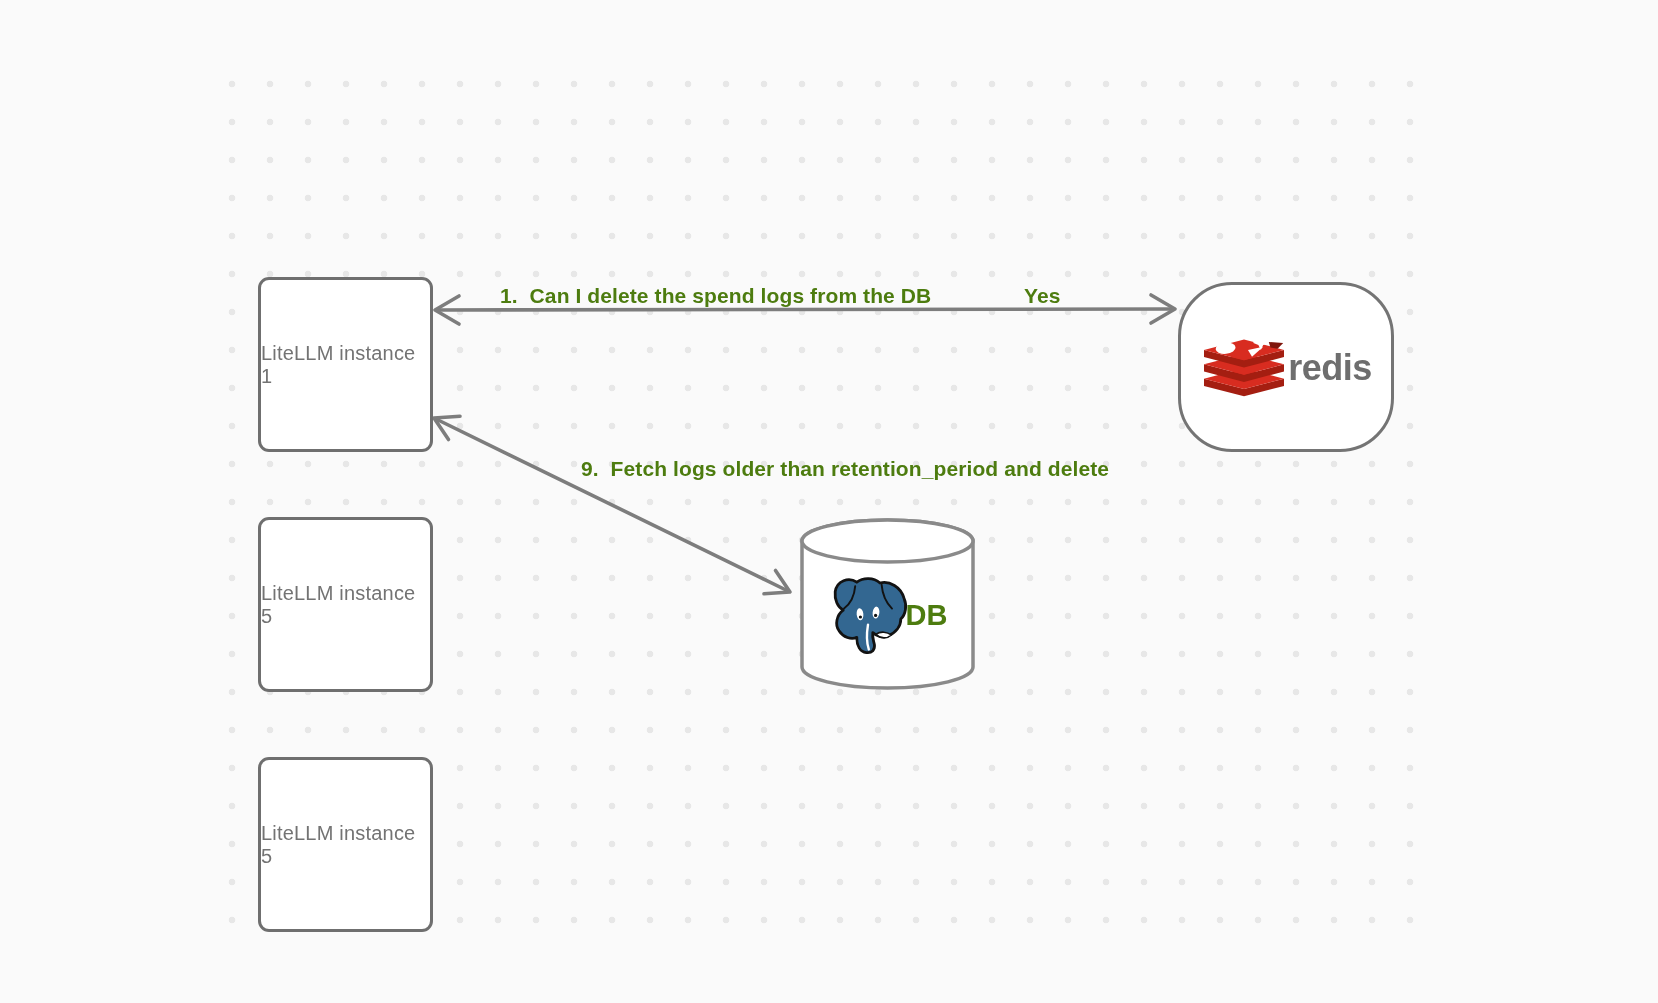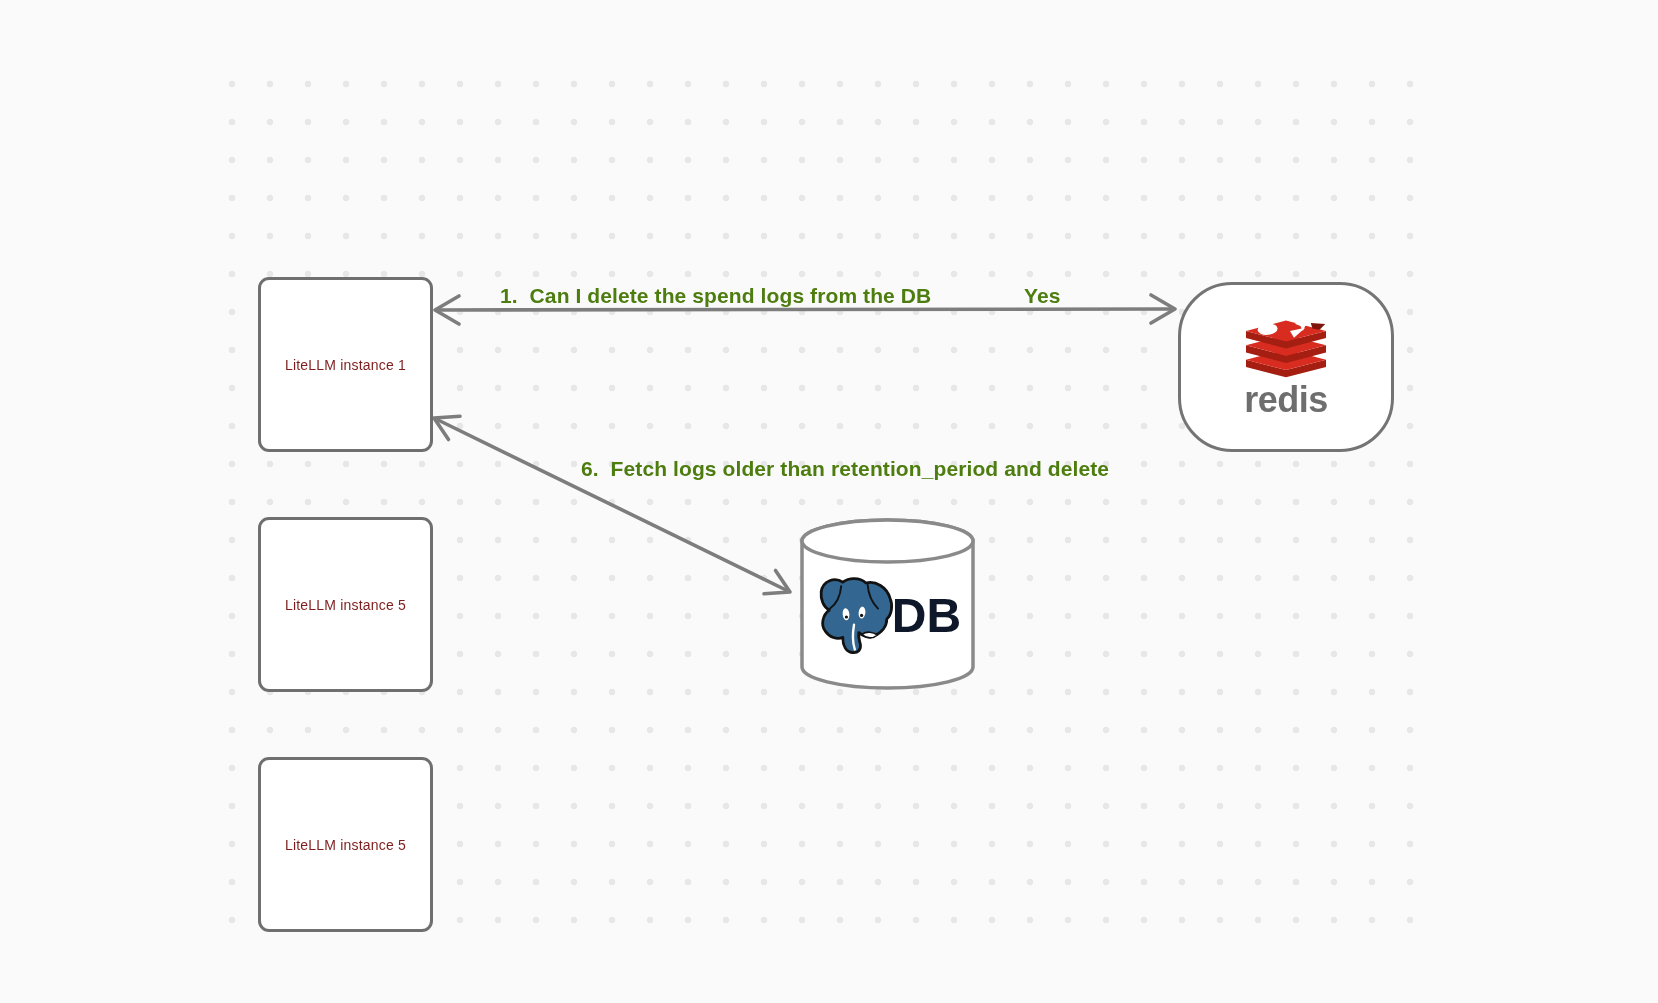--- a/index.html
+++ b/index.html
@@ -12,36 +12,36 @@
     position:absolute;left:215px;top:67px;width:1213px;height:872px;
     background-image:radial-gradient(circle at 17px 17px,#e7e7e7 3.2px,rgba(0,0,0,0) 3.6px);
     background-size:38px 38px;
   }
   .edge-layer{position:absolute;left:0;top:0;}
   .node{
     position:absolute;background:#ffffff;border:3.5px solid #6f6f6f;border-radius:11px;
     display:flex;align-items:center;justify-content:center;box-sizing:border-box;
   }
   .instance{left:258px;width:175px;height:175px;}
-  .instance span{font-size:14px;color:#7f1d1d;letter-spacing:.2px;}
+  .instance span{font-size:20px;color:#737373;letter-spacing:.2px;}
   .redis-node{
     left:1178px;top:282px;width:216px;height:170px;border-radius:54px;
-    flex-direction:column;border-color:#747474;
+    flex-direction:row;border-color:#747474;
   }
   .redis-word{font-size:36px;font-weight:bold;color:#6e6e6e;letter-spacing:-0.5px;margin-top:2px;line-height:1;}
   .edge-label{
     position:absolute;font-size:21px;font-weight:bold;color:#4d7c0f;
     white-space:pre;line-height:25px;letter-spacing:.1px;
   }
   .db-group{position:absolute;left:798px;top:516px;width:179px;height:174px;}
   .db-inner{
     position:absolute;left:798px;top:560px;width:179px;height:110px;
     display:flex;align-items:center;justify-content:center;
   }
-  .db-label{font-size:48px;font-weight:600;color:#0f172a;margin-left:-2px;}
+  .db-label{font-size:29px;font-weight:600;color:#4d7c0f;margin-left:-2px;}
   .pg-icon{width:80px;height:80px;flex:0 0 auto;}
 </style>
 </head>
 <body>
 
 <div class="canvas">
 
   <div class="dotgrid"></div>
 
   <svg class="edge-layer" width="1658" height="1003" viewBox="0 0 1658 1003">
@@ -110,15 +110,15 @@
       <circle cx="40.5" cy="52.5" r="2" fill="#121212"></circle>
       <ellipse cx="60" cy="47" rx="4.2" ry="7.5" fill="#ffffff" transform="rotate(6 60 47)"></ellipse>
       <circle cx="59.5" cy="50.5" r="2" fill="#121212"></circle>
       <path d="M60 74 C66 80 74 80 79 75 C74 71 66 70 60 74 Z" fill="#ffffff" stroke="#121212" stroke-width="2"></path>
     </svg>
     <span class="db-label">DB</span>
   </div>
 
   <div class="edge-label" style="left:500px;top:283px;">1.  Can I delete the spend logs from the DB</div>
   <div class="edge-label" style="left:1024px;top:283px;">Yes</div>
-  <div class="edge-label" style="left:581px;top:456px;">6.  Fetch logs older than retention_period and delete</div>
+  <div class="edge-label" style="left:581px;top:456px;">9.  Fetch logs older than retention_period and delete</div>
 
 </div>
 
 </body></html>

